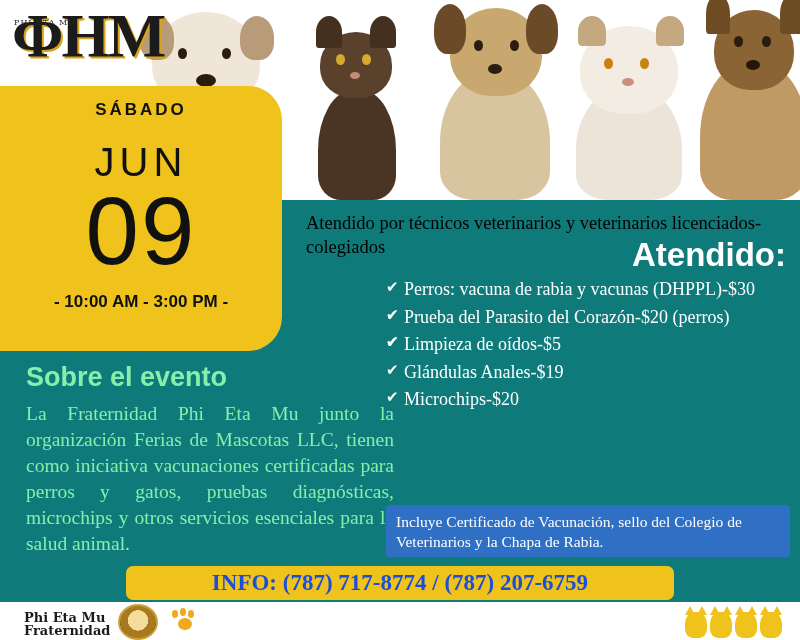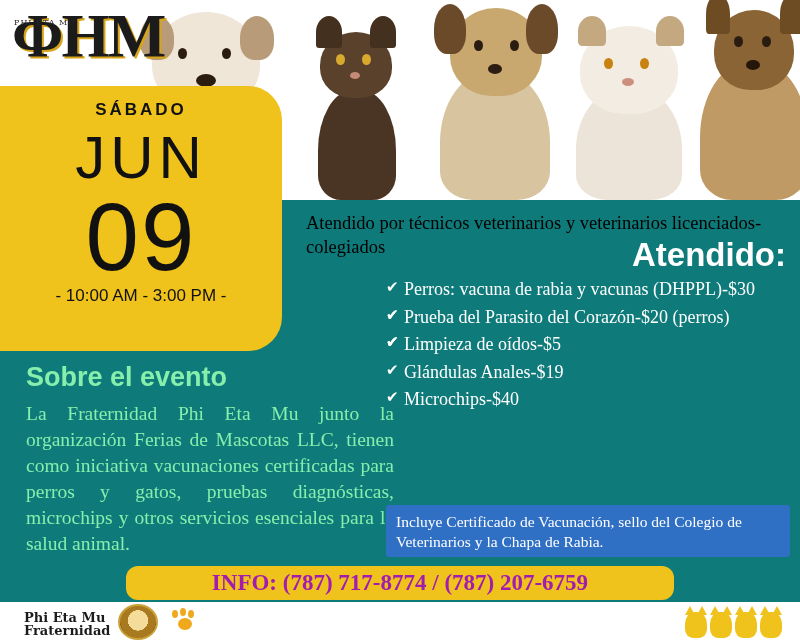--- a/index.html
+++ b/index.html
@@ -93,36 +93,37 @@
     z-index: 5;
   }
   .date-day-label {
     margin-top: 14px;
     font-size: 17px;
     letter-spacing: 3px;
     font-weight: bold;
     color: #111;
   }
   .date-month {
-    margin-top: 8px;
-    font-size: 60px;
+    margin-top: 22px;
+    font-size: 40px;
     font-weight: 300;
     letter-spacing: 5px;
     line-height: 1;
     font-family: "Liberation Sans", sans-serif;
   }
   .date-num {
     font-size: 96px;
     font-weight: 300;
     line-height: 1.02;
     letter-spacing: 2px;
   }
   .date-time {
+    margin-top: 12px;
     font-size: 17px;
-    font-weight: normal;
+    font-weight: bold;
     color: #111;
   }
 
   
   .about {
     position: absolute;
     left: 26px; top: 362px;
     width: 368px;
     color: #86efac;
   }
@@ -191,25 +192,25 @@
     line-height: 1.28;
     padding: 7px 10px 0 10px;
   }
 
   
   .info-bar {
     position: absolute;
     left: 126px; top: 566px;
     width: 548px; height: 34px;
     background: #f0c21c;
-    border-radius: 12px;
+    border-radius: 7px;
     display: flex;
     align-items: center;
     justify-content: center;
-    color: #a21caf;
+    color: #1d4ed8;
     font-family: "Liberation Serif", serif;
     font-size: 23px;
     font-weight: bold;
   }
 
   
   .bottom-strip {
     position: absolute;
     left: 0; bottom: 0;
     width: 800px; height: 38px;
@@ -346,21 +347,21 @@
   <div class="services-title">Atendido:</div>
 
   <ul class="services-list">
     <li><span class="tick">✔</span><span>Perros: vacuna de rabia y vacunas (DHPPL)-$30</span></li>
     <li><span class="tick">✔</span></li>
     <li><span class="tick">✔</span><span>Prueba del Parasito del Corazón-$20 (perros)</span></li>
     <li><span class="tick">✔</span></li>
     <li><span class="tick">✔</span></li>
     <li><span class="tick">✔</span><span>Limpieza de oídos-$5</span></li>
     <li><span class="tick">✔</span><span>Glándulas Anales-$19</span></li>
-    <li><span class="tick">✔</span><span>Microchips-$40</span></li>
+    <li><span class="tick">✔</span><span>Microchips-$20</span></li>
   </ul>
 
   <div class="note-box">Incluye Certificado de Vacunación, sello del Colegio de Veterinarios y la Chapa de Rabia.</div>
 
   <div class="info-bar">INFO:  (787) 717-8774 / (787) 207-6759</div>
 
   <div class="bottom-strip">
     <div class="bottom-logo">
       <div>Phi Eta Mu</div>
       <div>Fraternidad</div>

